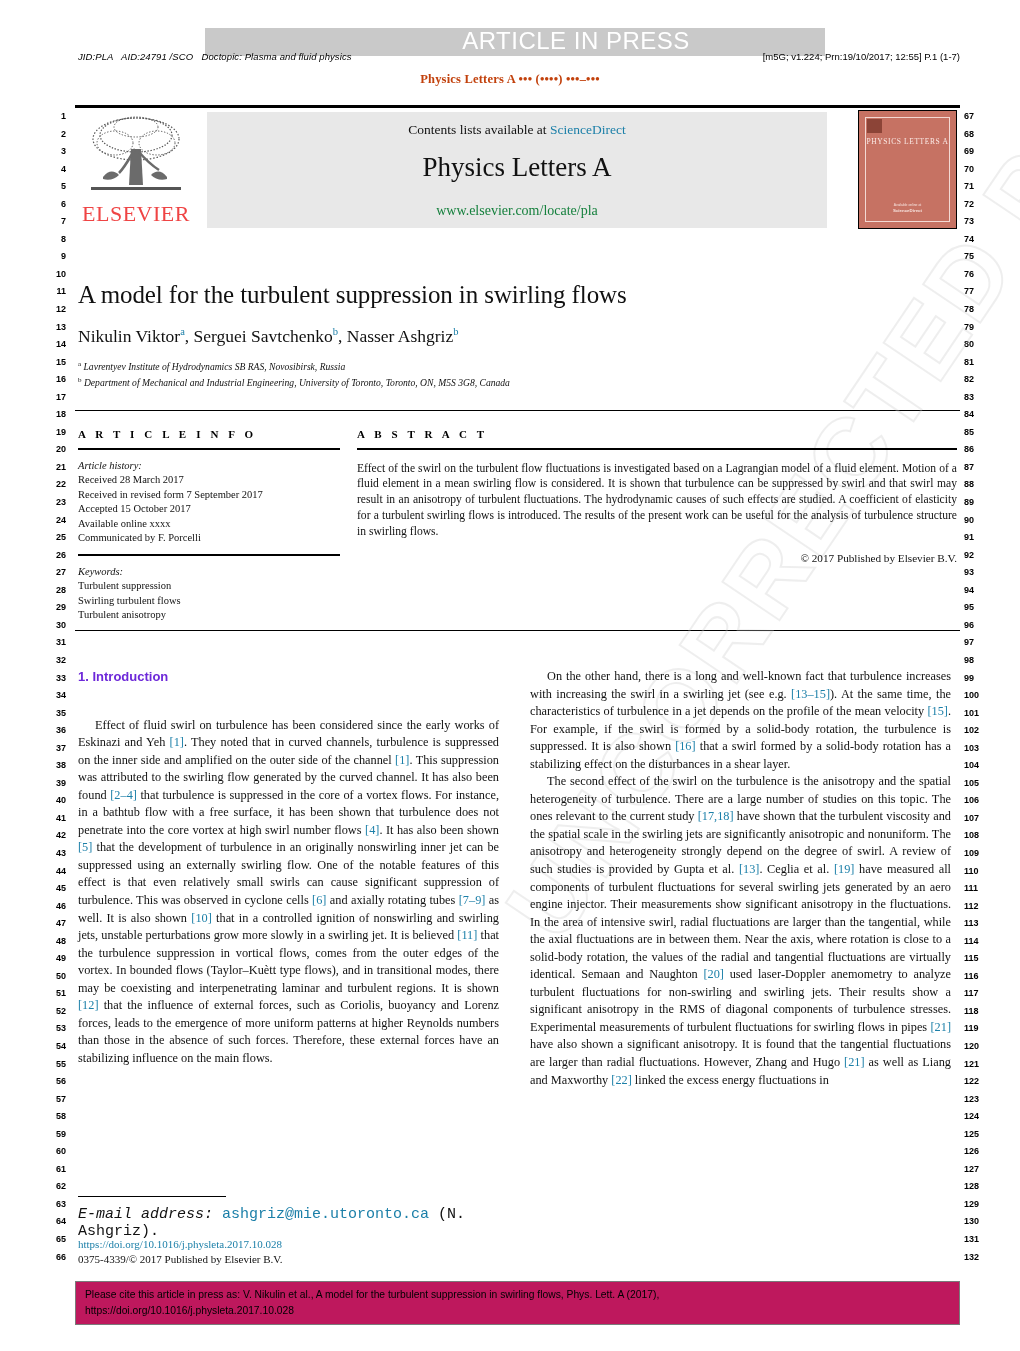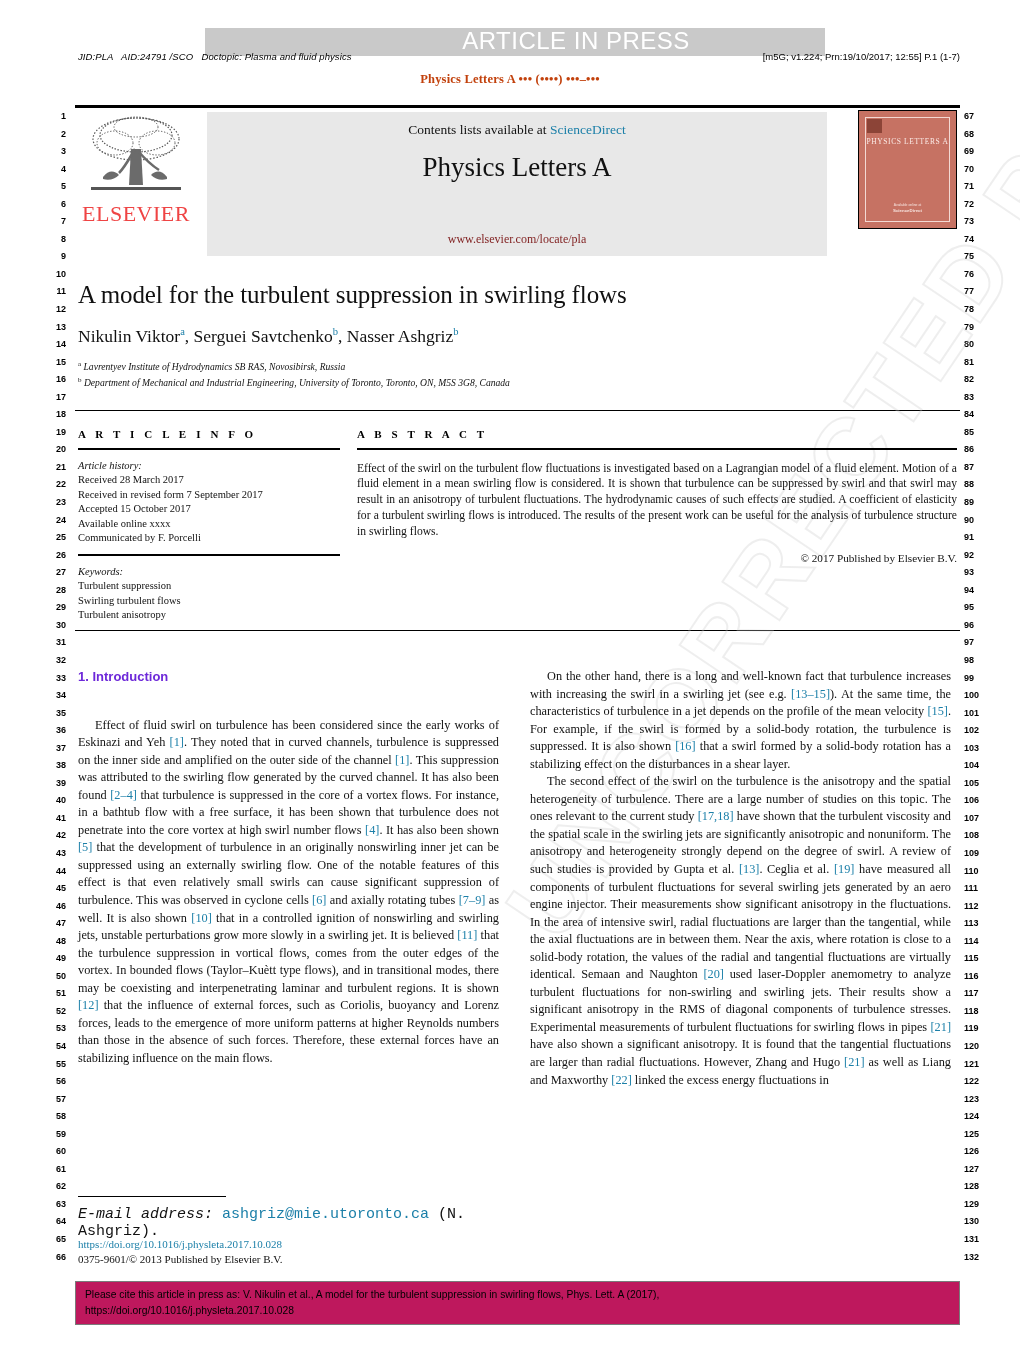--- a/index.html
+++ b/index.html
@@ -160,21 +160,21 @@
     left: 8px;
     top: 2px;
     width: 102px;
     height: 88px;
   }
   .banner {
     position: absolute;
     left: 132px;
     top: 7px;
     width: 620px;
-    height: 144px;
+    height: 116px;
     background: #e8e8e8;
   }
   .banner-top {
     position: absolute;
     left: 0;
     top: 10px;
     width: 100%;
     text-align: center;
     font-family: "Liberation Serif", serif;
     font-size: 13.5px;
@@ -191,22 +191,22 @@
     font-size: 27px;
     color: #111;
   }
   .banner-url {
     position: absolute;
     left: 0;
     bottom: 9px;
     width: 100%;
     text-align: center;
     font-family: "Liberation Serif", serif;
-    font-size: 12px;
-    color: #7f1d1d;
+    font-size: 14px;
+    color: #15803d;
   }
   .cover {
     position: absolute;
     left: 783px;
     top: 5px;
     width: 99px;
     height: 119px;
     background: #000;
     padding: 1px;
     box-sizing: border-box;
@@ -528,21 +528,21 @@
   </div>
 
   <div class="fn-rule"></div>
   <div class="footnote">
     <span class="lbl">E-mail address:</span>
     <a href="#">ashgriz@mie.utoronto.ca</a>
     <span>(N. Ashgriz).</span>
   </div>
   <div class="imprint">
     <div class="doi">https://doi.org/10.1016/j.physleta.2017.10.028</div>
-    <div>0375-9601/© 2013 Published by Elsevier B.V.</div>
+    <div>0375-4339/© 2017 Published by Elsevier B.V.</div>
   </div>
 
   <div class="citebox">
     <div>Please cite this article in press as: V. Nikulin et al., A model for the turbulent suppression in swirling flows, Phys. Lett. A (2017),</div>
     <div>https://doi.org/10.1016/j.physleta.2017.10.028</div>
   </div>
 
 </div>
 
 </body></html>

